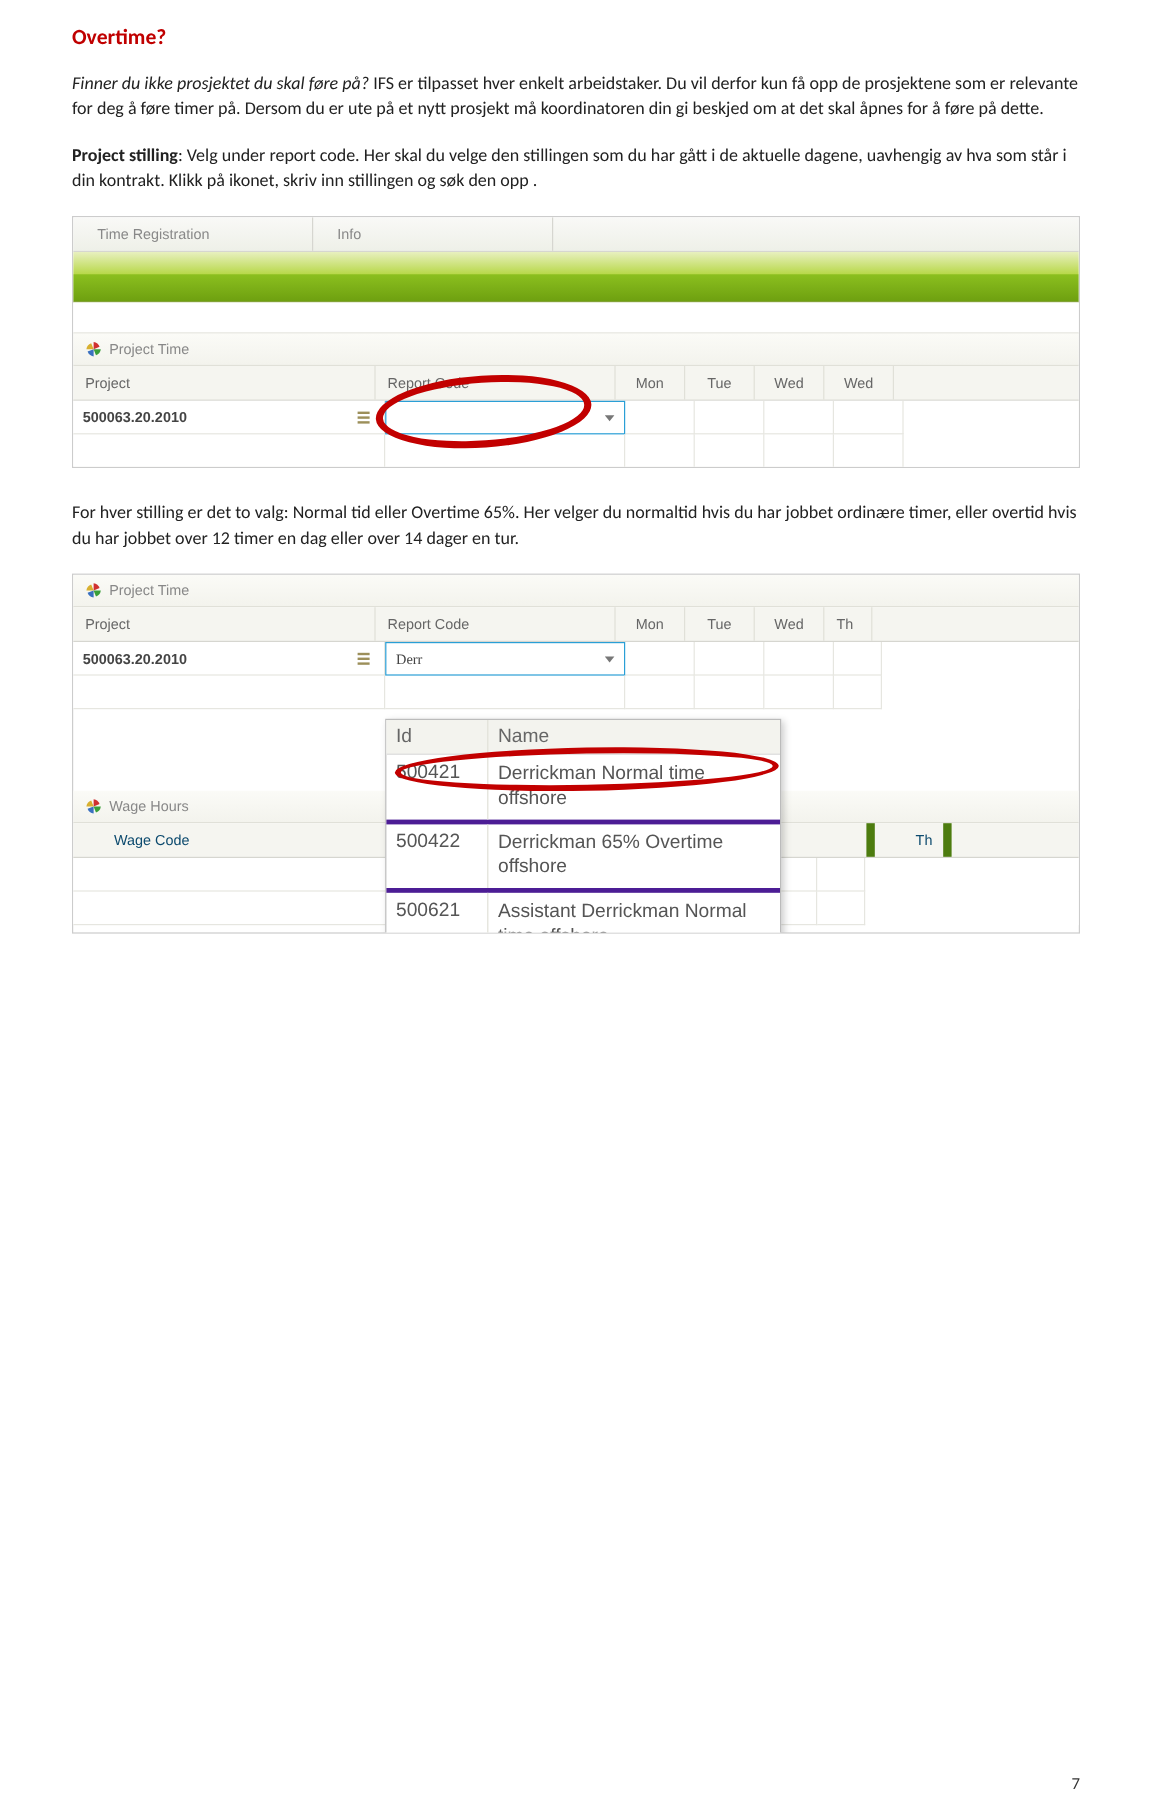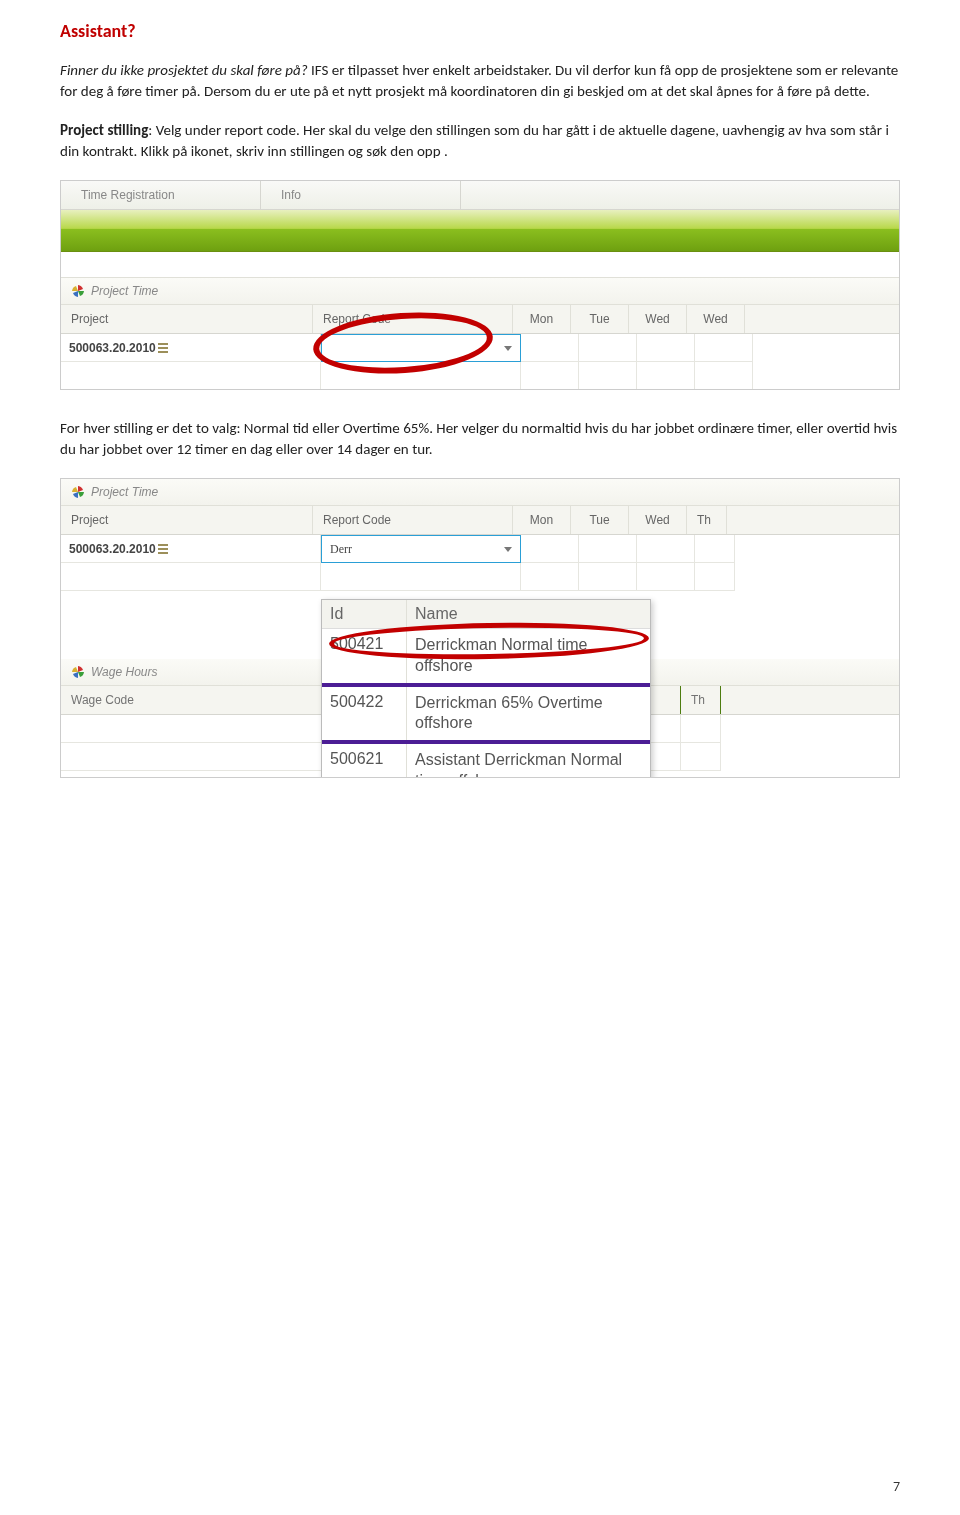--- a/index.html
+++ b/index.html
@@ -45,21 +45,20 @@
   }
   .section-bar { height: 26px; background: #fff; border-bottom: 1px solid #e0e0d8; }
   .section-header {
     display: flex;
     align-items: flex-end;
     gap: 6px;
     padding: 6px 10px;
     background: linear-gradient(#fbfbf7, #f3f3ed);
     border-bottom: 1px solid #e0e0d8;
     color: #888;
-    font-style: italic;
   }
   .pinwheel { width: 14px; height: 14px; display: inline-block; }
   .cols {
     display: flex;
     background: #f5f5f0;
     border-bottom: 1px solid #d6d6d0;
   }
   .col {
     padding: 7px 10px;
     border-right: 1px solid #e0e0d8;
@@ -69,21 +68,21 @@
   .col-report { width: 200px; position: relative; }
   .col-day { width: 58px; text-align: center; }
   .row { display: flex; background: #fff; }
   .cell {
     border-right: 1px solid #e6e6e0;
     border-bottom: 1px solid #e6e6e0;
     padding: 5px 8px;
     color: #444;
     min-height: 28px;
   }
-  .cell-project { width: 260px; display: flex; align-items: center; justify-content: flex-start; }
+  .cell-project { width: 260px; display: flex; align-items: center; justify-content: space-between; }
   .cell-report { width: 200px; display: flex; align-items: center; justify-content: space-between; position: relative; }
   .cell-day { width: 58px; }
   .input-active { border: 1px solid #2a9fd6; background: #fff; font-family: Liberation Serif, serif; }
   .list-icon {
     width: 16px; height: 16px; display: flex; flex-direction: column; gap: 2px; justify-content: center;
   }
   .list-icon span { display: block; height: 2px; background: #9c8f5a; width: 10px; margin-left: 2px; }
   .chev-down {
     width: 0; height: 0; border-left: 4px solid transparent; border-right: 4px solid transparent;
     border-top: 5px solid #777; display: inline-block;
@@ -119,38 +118,38 @@
     position: absolute; right: 2px; bottom: 2px; width: 10px; height: 10px;
   }
   .dd-resize::before {
     content: ""; position: absolute; right: 0; bottom: 0;
     border-right: 8px solid #999; border-top: 8px solid transparent;
   }
   .circle2 { width: 320px; height: 36px; left: 268px; top: 144px; transform: rotate(-1deg); border-width: 5px; }
 
   .ss2 { position: relative; }
   .wage-cols { display: flex; background: #f5f5f0; border-bottom: 1px solid #d6d6d0; }
-  .wage-col { padding: 7px 10px; color: #737373; border-right: 1px solid #4d7c0f; }
+  .wage-col { padding: 7px 10px; color: #0c4a6e; border-right: 7px solid #4d7c0f; margin-left: 24px; }
   .wage-col-code { width: 430px; }
   .wage-row { display: flex; background: #fff; }
   .wage-cell { border-right: 1px solid #e6e6e0; border-bottom: 1px solid #e6e6e0; padding: 5px 8px; min-height: 28px; }
   .wage-cell-code { width: 430px; }
 
   .page-num {
     position: absolute;
     bottom: 20px;
     right: 60px;
     font-size: 14px;
     color: #333;
   }
 </style>
 </head>
 <body>
 
-<h2>Assistant?</h2>
+<h2>Overtime?</h2>
 
 <p>
   <span class="italic">Finner du ikke prosjektet du skal føre på?</span><span> IFS er tilpasset hver enkelt arbeidstaker. Du vil derfor kun få opp de prosjektene som er relevante for deg å føre timer på. Dersom du er ute på et nytt prosjekt må koordinatoren din gi beskjed om at det skal åpnes for å føre på dette.</span>
 </p>
 
 <p>
   <span class="bold">Project stilling</span><span>: Velg under report code. Her skal du velge den stillingen som du har gått i de aktuelle dagene, uavhengig av hva som står i din kontrakt. Klikk på ikonet, skriv inn stillingen og søk den opp .</span>
 </p>
 
 <div class="screenshot" style="height:210px; overflow:hidden;">

